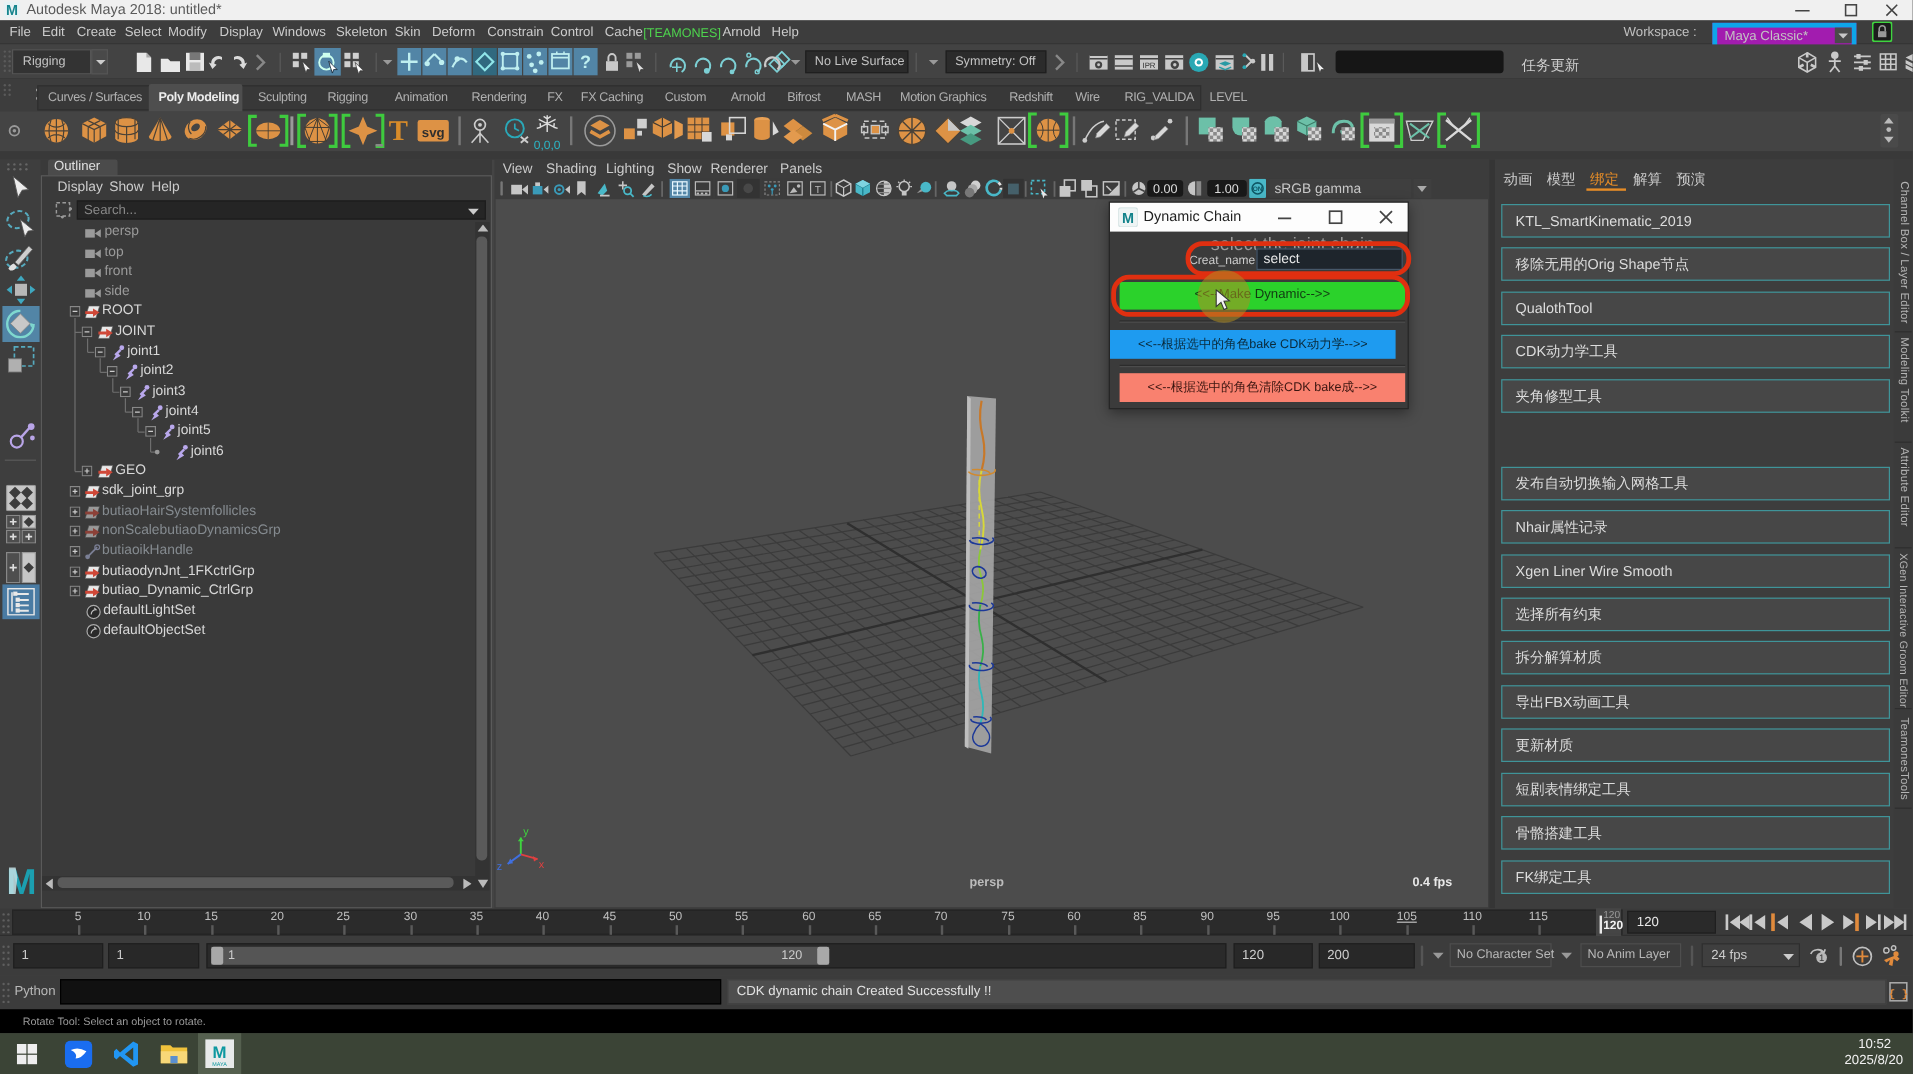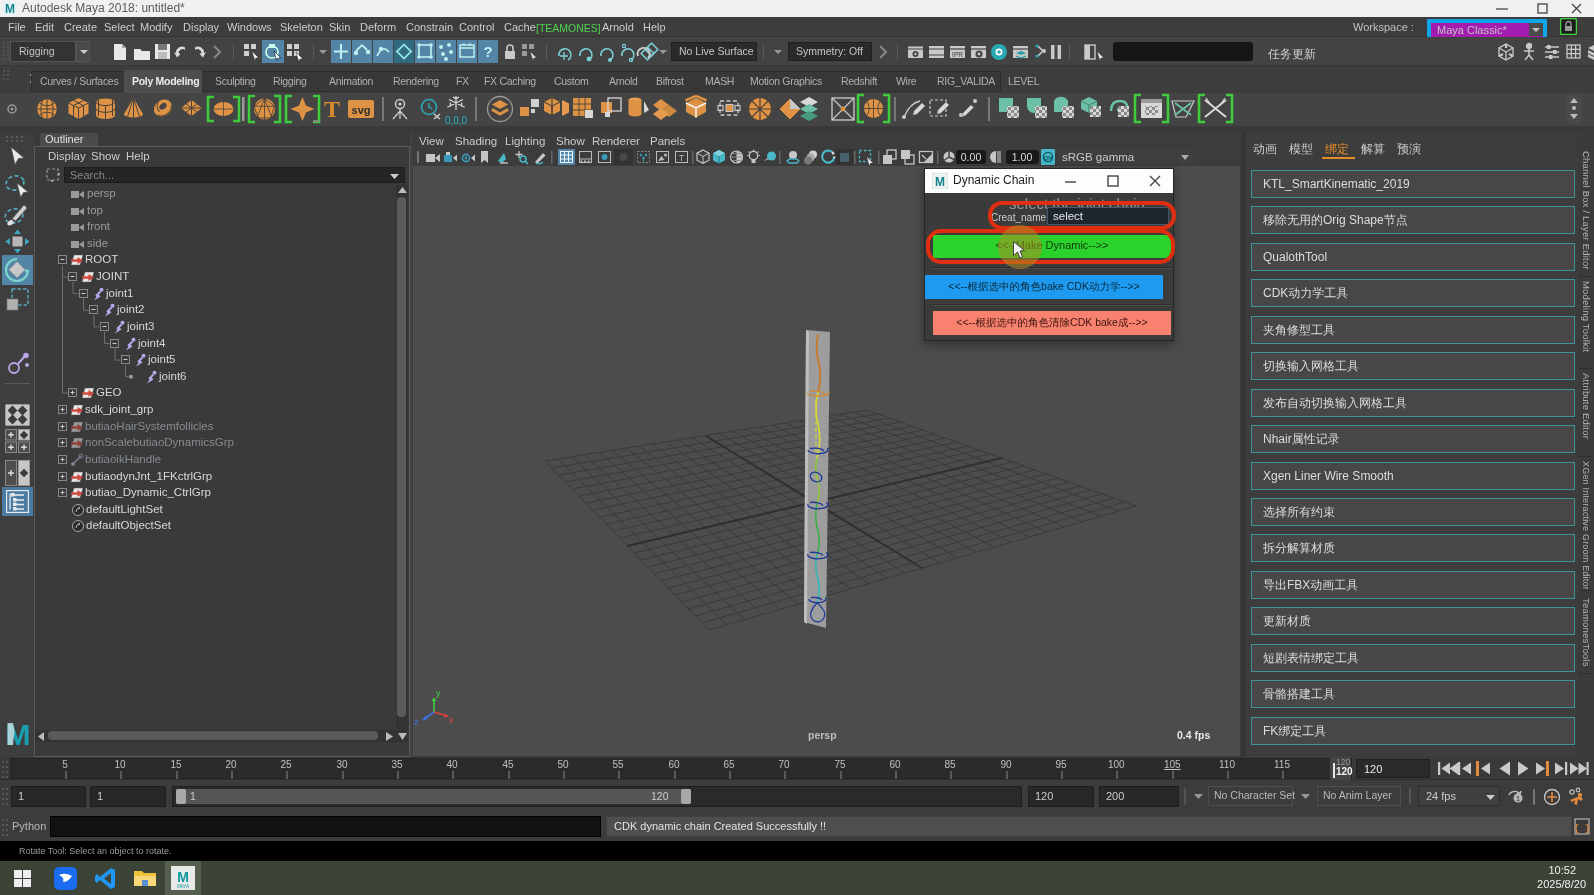--- a/index.html
+++ b/index.html
@@ -1144,21 +1144,20 @@
   <span class="abs" style="left:43px;top:8px;font-size:12px;color:#cccccc;">模型</span>
   <span class="abs" style="left:79px;top:8px;font-size:12px;color:#e58c27;">绑定</span>
   <span class="abs" style="left:115px;top:8px;font-size:12px;color:#cccccc;">解算</span>
   <span class="abs" style="left:151px;top:8px;font-size:12px;color:#cccccc;">预演</span>
   <div class="abs" style="left:76px;top:24px;width:33px;height:2px;background:#e58c27;"></div>
   <div class="rbtn" style="top:37px">KTL_SmartKinematic_2019</div>
     <div class="rbtn" style="top:73px">移除无用的Orig Shape节点</div>
     <div class="rbtn" style="top:110px">QualothTool</div>
     <div class="rbtn" style="top:146px">CDK动力学工具</div>
     <div class="rbtn" style="top:183px">夹角修型工具</div>
-    <div class="rbtn" style="top:219px">切换输入网格工具</div>
     <div class="rbtn" style="top:256px">发布自动切换输入网格工具</div>
     <div class="rbtn" style="top:292px">Nhair属性记录</div>
     <div class="rbtn" style="top:329px">Xgen Liner Wire Smooth</div>
     <div class="rbtn" style="top:365px">选择所有约束</div>
     <div class="rbtn" style="top:401px">拆分解算材质</div>
     <div class="rbtn" style="top:438px">导出FBX动画工具</div>
     <div class="rbtn" style="top:511px">短剧表情绑定工具</div>
     <div class="rbtn" style="top:474px">更新材质</div>
     <div class="rbtn" style="top:547px">骨骼搭建工具</div>
     <div class="rbtn" style="top:584px">FK绑定工具</div>

